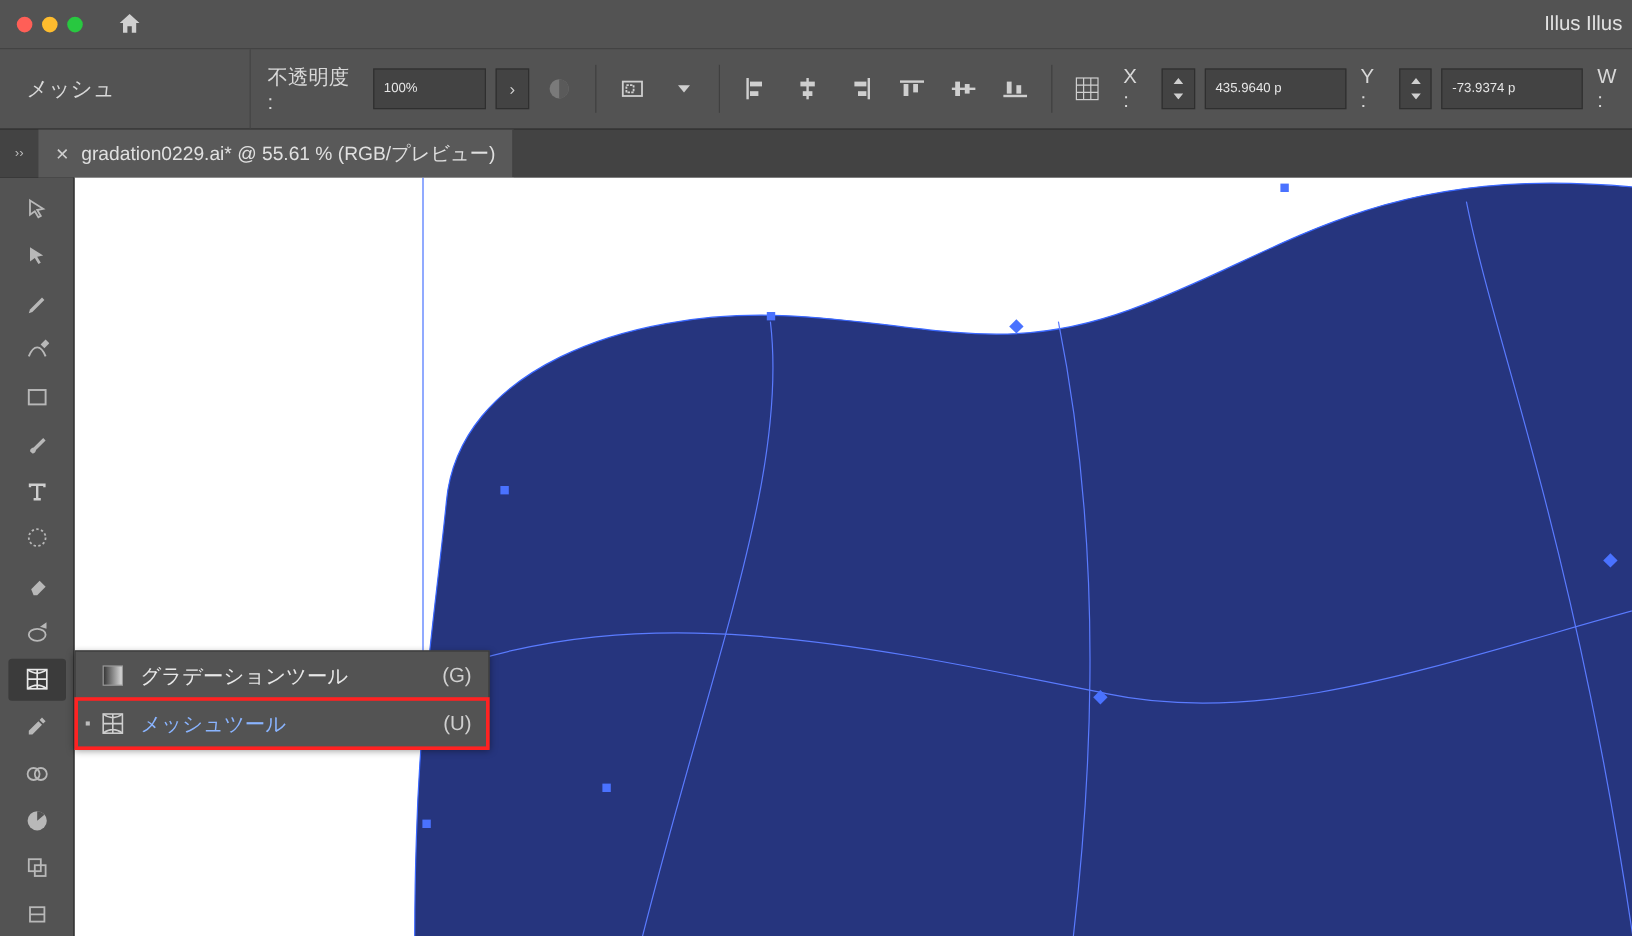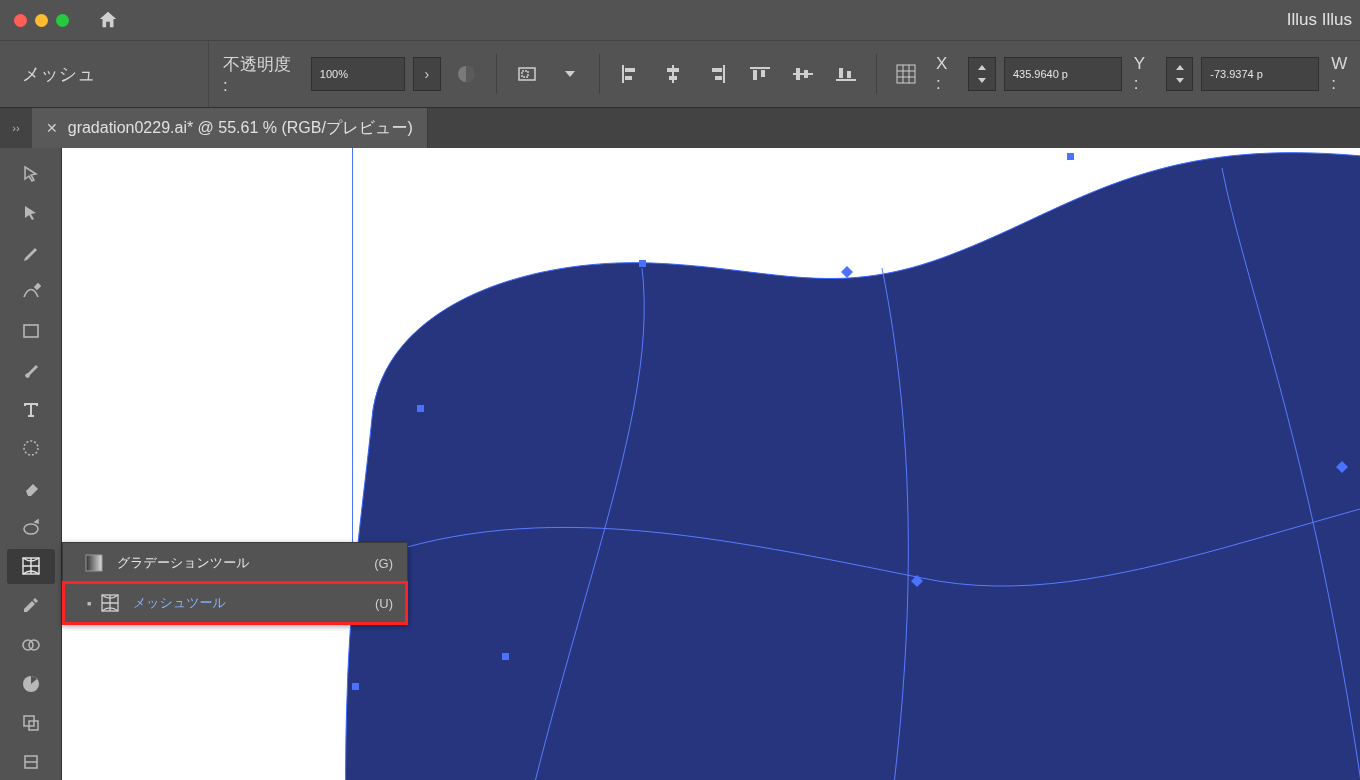--- a/index.html
+++ b/index.html
@@ -30,24 +30,24 @@
   .tool{ width:48px; height:36px; display:flex; align-items:center; justify-content:center; color:#cfcfcf; border-radius:3px;}
   .tool.sel{ background:#3b3b3b; color:#e8e8e8;}
 
   .canvas { position:absolute; left:62px; top:148px; right:0; bottom:0; background:#fff; overflow:hidden;}
   .artshape{ position:absolute; left:230px; top:-10px; width:1300px; height:900px; }
   .artshape path{ fill:#26357e; stroke:#3a67ff; stroke-width:1; }
   .artshape .grid{ fill:none; stroke:#5a7bff; stroke-width:1; }
   .vguide{ position:absolute; left:290px; top:0; bottom:0; width:1px; background:#4a72ff; }
 
   .flyout{ position:absolute; left:62px; top:542px; width:346px; height:82px; background:#535353; border:1px solid #3a3a3a; box-shadow:0 2px 6px rgba(0,0,0,.4); z-index:10;}
-  .flyrow{ height:40px; display:flex; align-items:center; padding-left:18px; font-size:13px; color:#e8e8e8;}
+  .flyrow{ height:40px; display:flex; align-items:center; padding-left:18px; font-size:17px; color:#e8e8e8;}
   .flyrow .ricon{ width:26px; height:26px; display:flex; align-items:center; justify-content:center; margin-right:10px; color:#d0d0d0;}
   .flyrow .key{ margin-left:auto; margin-right:14px; color:#cfcfcf;}
-  .flyrow.selected{ color:#8ab4ff;margin-left:16px; }
+  .flyrow.selected{ color:#8ab4ff; }
   .flyrow.selected .ricon{ color:#cfcfcf;}
   .flyrow.selected::before{ content:"■"; color:#bdbdbd; font-size:7px; position:absolute; left:8px;}
   .flyhl{ position:absolute; left:62px; top:581px; width:346px; height:44px; border:3px solid #ff2222; z-index:11; pointer-events:none;}
 
   svg{ display:block;}
 </style>
 </head>
 <body>
 
 <div class="titlebar">

